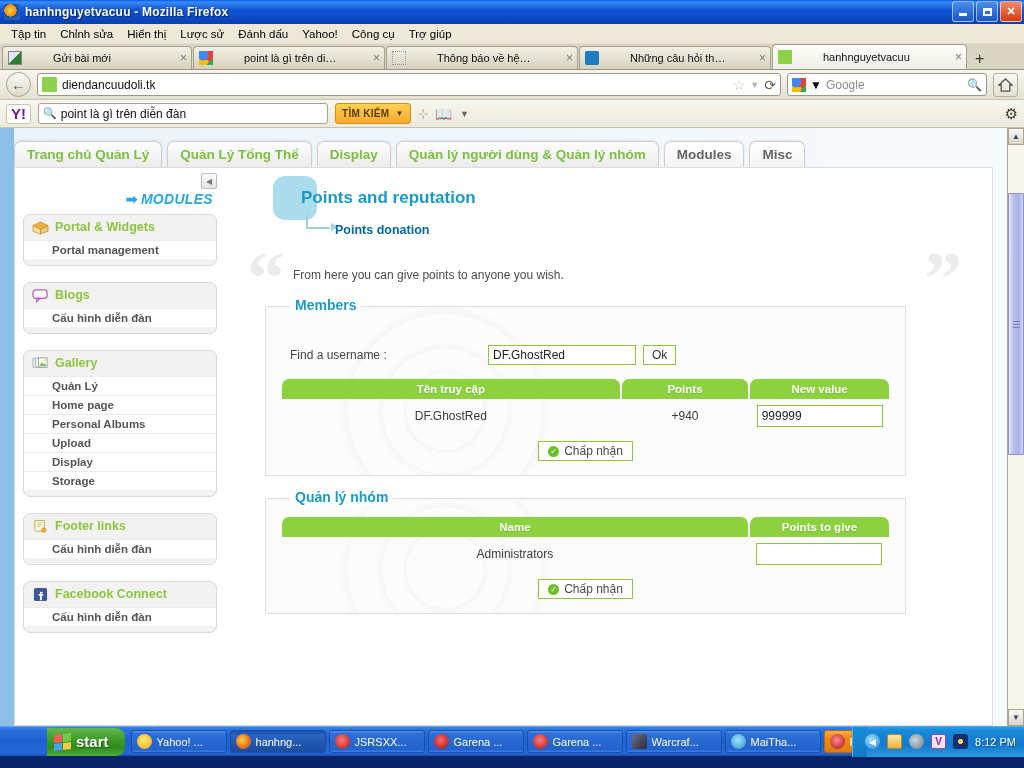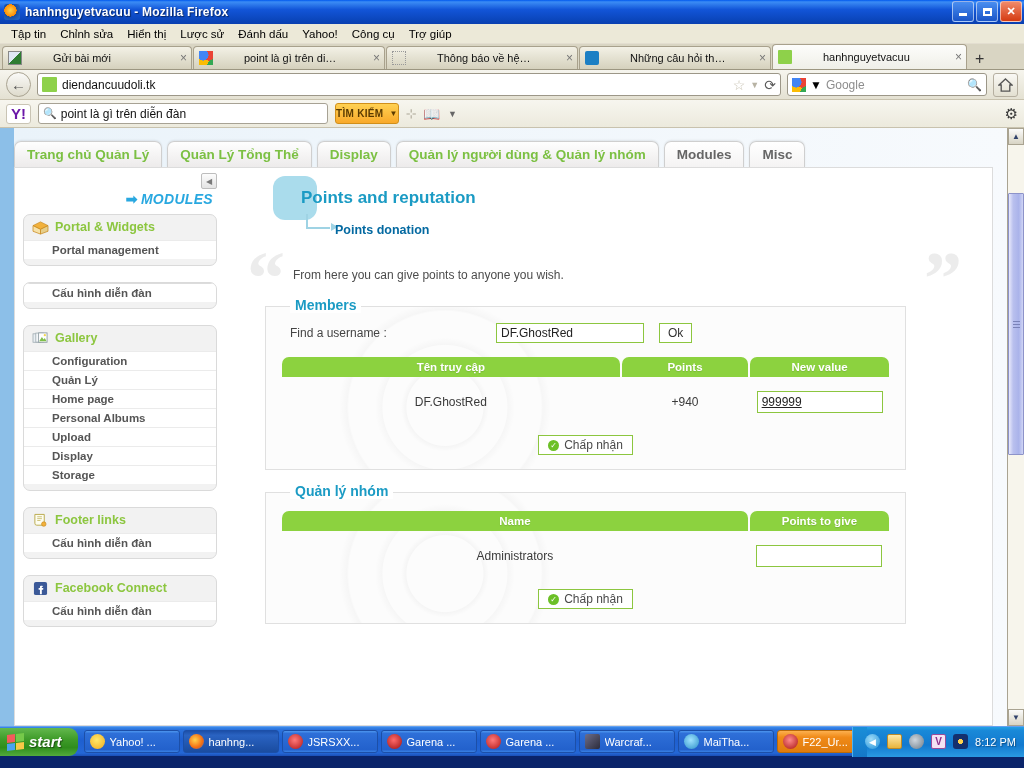--- a/index.html
+++ b/index.html
@@ -146,21 +146,21 @@
   .ysearch {
     width: 290px; height: 21px; background:#fff;
     border:1px solid #a7a294; border-radius:3px;
     display:flex;align-items:center; padding:0 4px; gap:4px;
   }
   .ysearch .sq { color:#4a7ab5; font-size:11px; }
   .ysearch .sv { flex:1; font-size:12px; color:#111; }
   .ybtn {
     height:21px; background: linear-gradient(to bottom,#ffd152,#f9a92a);
     border:1px solid #d08f1a; border-radius:3px;
-    display:flex;align-items:center; padding:0 0; gap:6px;
+    display:flex;align-items:center; padding:0 6px; gap:6px;
     font-size:10px; font-weight:bold; color:#5a3a00; letter-spacing:.3px;
   }
   .ybtn .cd { font-size:8px; }
   .ysep { color:#b0ab9c; font-size:13px; }
   .ybook { font-size:14px; color:#4a5a78; }
   .ygear { margin-left:auto; font-size:15px; color:#3a3a3a; }
 
   
   .viewport {
     position: relative;
@@ -277,21 +277,21 @@
     background:
       radial-gradient(circle at 28% 62%, rgba(0,0,0,0) 38px, rgba(0,0,0,.028) 39px, rgba(0,0,0,0) 44px),
       radial-gradient(circle at 28% 62%, rgba(0,0,0,0) 62px, rgba(0,0,0,.025) 63px, rgba(0,0,0,0) 70px),
       radial-gradient(circle at 28% 62%, rgba(0,0,0,0) 96px, rgba(0,0,0,.022) 98px, rgba(0,0,0,0) 106px),
       #fcfcfc;
   }
   .fset > .leg {
     position: absolute; top: -10px; left: 24px; background: #fff;
     padding: 0 5px; font-size: 14px; font-weight: bold; color: #1b9bc4;
   }
-  .findrow { display:flex; align-items:center; gap: 10px; padding: 4px 0 14px 10px; }
+  .findrow { display:flex; align-items:center; gap: 2px; padding: 4px 0 14px 10px; margin-top: 22px; }
   .findlbl { font-size: 12px; color:#444; width: 196px; }
   .inp-green {
     border: 1px solid #8cc63f; background: #fff;
     height: 20px; font-size: 12px; color: #222;
     padding: 1px 4px; display:flex; align-items:center;
     font-family: "Liberation Sans", sans-serif;
   }
   .inp-user { width: 148px; }
   .btn-ok {
     border:1px solid #8cc63f; background:#fff; height:20px;
@@ -301,21 +301,21 @@
 
   table.gtab { width:100%; border-collapse: separate; border-spacing: 2px 0; }
   table.gtab th {
     background: #8cd23f; color:#fff; font-size: 11.5px; font-weight: bold;
     height: 20px; border-radius: 7px 7px 0 0;
     text-shadow: 0 1px 1px rgba(0,0,0,.12);
   }
   table.gtab td {
     text-align:center; font-size: 12px; color:#3a3a3a; padding: 6px 4px;
   }
-  .inp-cell-wide { width: 126px; height:22px; margin: 8px auto; text-decoration: underline; }
+  .inp-cell-wide { width: 126px; height:22px; margin: 0 auto; }
   .btn-accept {
     display:inline-flex; align-items:center; gap:5px;
     border:1px solid #8cc63f; background:#fff;
     padding: 2px 9px; font-size: 12px; color:#4a4a4a;
   }
   .chk-ico {
     width:11px;height:11px;border-radius:50%;
     background:#6cc027; color:#fff; font-size:8px;
     display:flex;align-items:center;justify-content:center;
   }
@@ -347,23 +347,24 @@
     height: 30px;
     background: linear-gradient(to bottom, #3a8aea 0%, #2c73dd 8%, #1e5fd0 45%, #2467d6 90%, #1a4fb5 100%);
     display: flex; align-items: center;
     border-top: 1px solid #63a0f0;
   }
   .startbtn {
     height: 28px; display:flex; align-items:center; gap: 5px;
     padding: 0 16px 0 7px;
     background: linear-gradient(to bottom, #63b84d 0%, #3f9c2a 40%, #2f8d1c 70%, #53ab3c 100%);
     border-radius: 0 9px 9px 0;
-    color:#fff; font-style: italic; font-weight: bold; font-size: 15px;
+    color:#fff; font-weight: bold; font-size: 15px;
     text-shadow: 1px 1px 1px rgba(0,0,0,.45);
     flex: none;
+    margin-left: 47px;
   }
   .winlogo {
     width:17px;height:16px;
     display:grid; grid-template-columns:1fr 1fr; grid-template-rows:1fr 1fr;
     gap:1px; transform: skewY(-6deg);
   }
   .winlogo i { display:block; }
   .winlogo i:nth-child(1){background:#f45b5b;}
   .winlogo i:nth-child(2){background:#76c94a;}
   .winlogo i:nth-child(3){background:#4aa3f0;}
@@ -523,35 +524,41 @@
               <path d="M1 6 L9 2 L17 6 L9 10 Z" fill="#f2b13c" stroke="#c98a1d" stroke-width=".8"></path>
               <path d="M1 6 L1 12 L9 15 L9 10 Z" fill="#f7e2a8" stroke="#c98a1d" stroke-width=".8"></path>
               <path d="M17 6 L17 12 L9 15 L9 10 Z" fill="#e6ce8a" stroke="#c98a1d" stroke-width=".8"></path>
             </svg>
             <span>Portal &amp; Widgets</span>
           </div>
           <div class="sb-link">Portal management</div>
         </div>
 
         <div class="sb-block">
+          <div class="sb-title">
+            <svg class="sb-ico" viewBox="0 0 18 16">
+              <rect x="1" y="2" width="15" height="9" rx="3" fill="#fff" stroke="#b05cc4" stroke-width="1.3"></rect>
+              <path d="M5 11 L5 14.5 L8.5 11 Z" fill="#fff" stroke="#b05cc4" stroke-width="1.3"></path>
+            </svg>
+            <span>Blogs</span>
+          </div>
           <div class="sb-link">Cấu hình diễn đàn</div>
         </div>
 
         <div class="sb-block">
           <div class="sb-title">
             <svg class="sb-ico" viewBox="0 0 18 16">
               <rect x="1" y="3" width="8" height="9" fill="#e9eef2" stroke="#9aa7ae" stroke-width=".8"></rect>
               <rect x="4" y="2.2" width="8" height="9.6" fill="#f4f7f9" stroke="#9aa7ae" stroke-width=".8"></rect>
               <rect x="7" y="2" width="9" height="10" fill="#fff" stroke="#8a989f" stroke-width=".9"></rect>
               <path d="M7.6 11 L10.5 6.5 L12.3 9 L13.6 7.5 L15.4 11 Z" fill="#7fbf4a"></path>
               <circle cx="13.6" cy="4.4" r="1.2" fill="#f3d54e"></circle>
             </svg>
             <span>Gallery</span>
           </div>
-          <div class="sb-link">Configuration</div>
           <div class="sb-link">Quản Lý</div>
           <div class="sb-link">Home page</div>
           <div class="sb-link">Personal Albums</div>
           <div class="sb-link">Upload</div>
           <div class="sb-link">Display</div>
           <div class="sb-link">Storage</div>
         </div>
 
         <div class="sb-block">
           <div class="sb-title">

